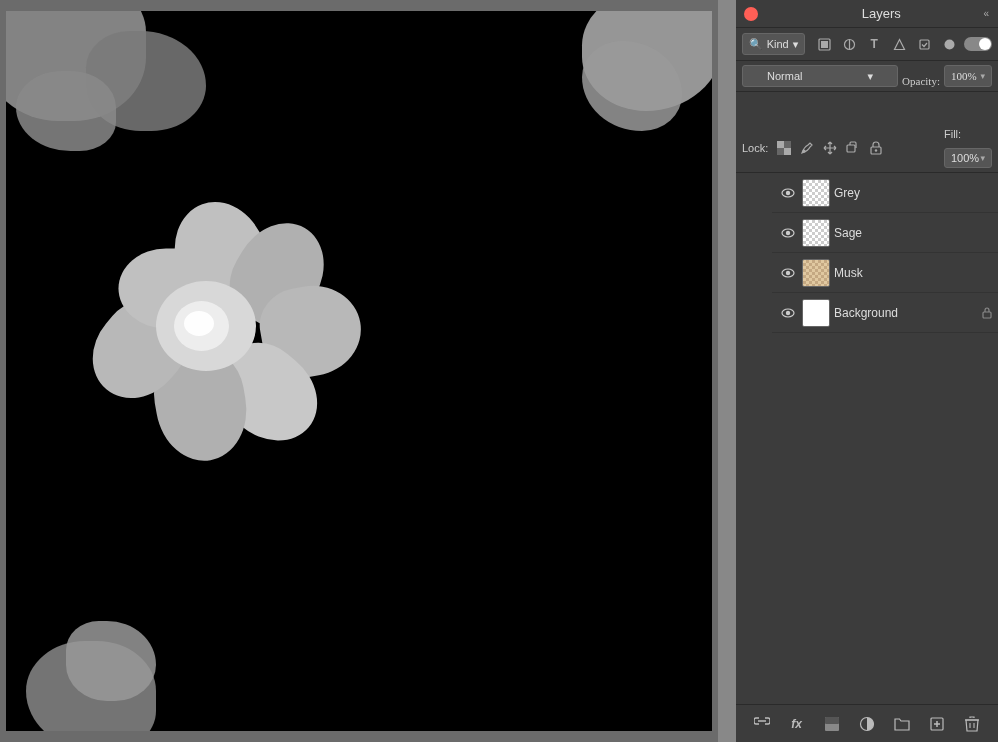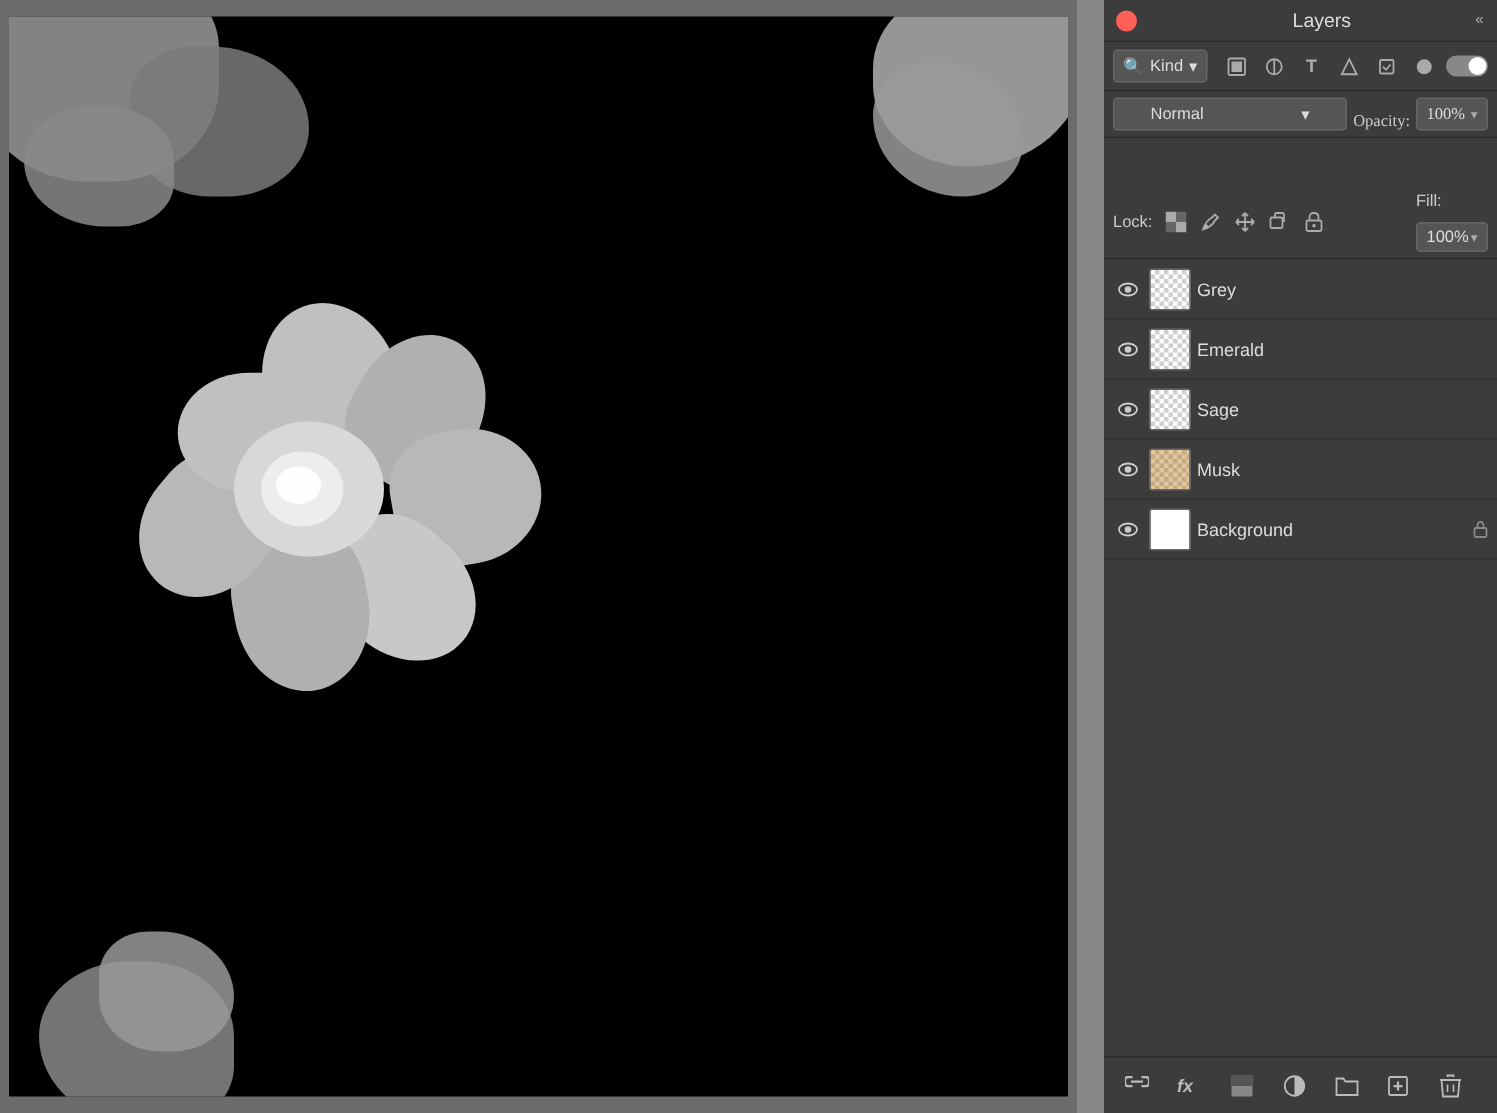--- a/index.html
+++ b/index.html
@@ -351,20 +351,21 @@
     }
 
     .layer-item {
       display: flex;
       align-items: center;
       padding: 0 6px;
       height: 40px;
       cursor: pointer;
       border-bottom: 1px solid #333;
       gap: 4px;
+      margin-left: 36px;
     }
     .layer-item.active { background: #5d6b7a; }
 
     .layer-visibility {
       width: 20px; height: 20px;
       display: flex; align-items: center; justify-content: center;
       color: #ccc;
       cursor: pointer;
       font-size: 13px;
       flex-shrink: 0;
@@ -426,21 +427,21 @@
       align-items: center;
       justify-content: space-around;
       padding: 6px 8px;
       background: #3c3c3c;
       border-top: 1px solid #2a2a2a;
       height: 38px;
     }
 
     .footer-btn {
       width: 24px; height: 24px;
-      display: flex; align-items: center; 
+      display: flex; align-items: center; justify-content: center;
       color: #bbb;
       cursor: pointer;
       font-size: 14px;
       border-radius: 3px;
     }
 
     
     .layers-list::-webkit-scrollbar { width: 6px; }
     .layers-list::-webkit-scrollbar-track { background: #333; }
     .layers-list::-webkit-scrollbar-thumb { background: #666; border-radius: 3px; }
@@ -607,34 +608,20 @@
       <div class="layer-thumb-wrapper">
         <div class="layer-thumb">
           <div class="thumb-checker"></div>
         </div>
       </div>
       <span class="layer-name">Grey</span>
     </div>
 
 
 
-    <div class="layer-item">
-      <div class="layer-visibility">
-        <svg width="14" height="10" viewBox="0 0 14 10">
-            <ellipse cx="7" cy="5" rx="6" ry="4" fill="none" stroke="#ccc" stroke-width="1.2"></ellipse>
-            <circle cx="7" cy="5" r="2.2" fill="#ccc"></circle>
-          </svg>
-      </div>
-      <div class="layer-thumb-wrapper">
-        <div class="layer-thumb">
-          <div class="thumb-checker"></div>
-        </div>
-      </div>
-      <span class="layer-name">Emerald</span>
-    </div>
 
     <div class="layer-item">
       <div class="layer-visibility">
         <svg width="14" height="10" viewBox="0 0 14 10">
             <ellipse cx="7" cy="5" rx="6" ry="4" fill="none" stroke="#ccc" stroke-width="1.2"></ellipse>
             <circle cx="7" cy="5" r="2.2" fill="#ccc"></circle>
           </svg>
       </div>
       <div class="layer-thumb-wrapper">
         <div class="layer-thumb">

